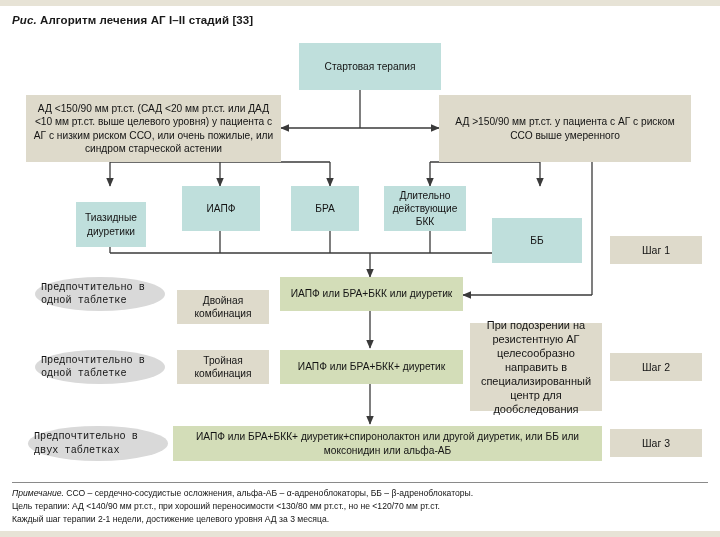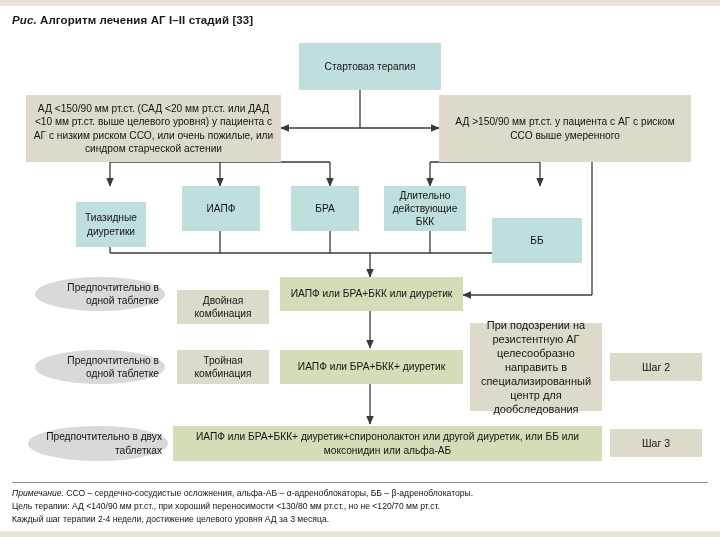--- a/index.html
+++ b/index.html
@@ -37,27 +37,28 @@
     line-height: 1.28;
     padding: 2px 5px;
   }
   .teal  { background: #bfdfdc; }
   .beige { background: #dedacb; }
   .green { background: #d3ddb8; }
 
   .ellipse {
     position: absolute;
     display: flex; align-items: center; justify-content: center;
-    text-align: right;
+    text-align: left;
     background: #d9d9d9;
     border-radius: 50%;
     font-size: 10.2px;
     color: #141414;
     line-height: 1.3;
     padding: 2px 6px;
+    font-family: Liberation Mono, monospace;
   }
 
   .step {
     position: absolute;
     display: flex; align-items: center; justify-content: center;
     background: #dedacb;
     font-size: 10.5px;
     color: #141414;
   }
 
@@ -157,20 +158,23 @@
   <div class="box teal" style="left:291px; top:186px; width:68px; height:45px;">
     <span>БРА</span>
   </div>
   <div class="box teal" style="left:384px; top:186px; width:82px; height:45px;">
     <span>Длительно действующие БКК</span>
   </div>
   <div class="box teal" style="left:492px; top:186px; width:90px; height:45px;margin-top:32px;">
     <span>ББ</span>
   </div>
 
+  <div class="step" style="left:610px; top:236px; width:92px; height:28px;">
+    <span>Шаг 1</span>
+  </div>
 
   <div class="ellipse" style="left:35px; top:277px; width:130px; height:34px;">
     <span>Предпочтительно в одной таблетке</span>
   </div>
   <div class="box beige" style="left:177px; top:277px; width:92px; height:34px;margin-top:13px;">
     <span>Двойная комбинация</span>
   </div>
   <div class="box green" style="left:280px; top:277px; width:183px; height:34px;">
     <span>ИАПФ или БРА+БКК или диуретик</span>
   </div>
@@ -204,18 +208,18 @@
     <span>Шаг 3</span>
   </div>
 
   <div class="footrule"></div>
 
   <div class="note">
     <div>
       <span class="ital">Примечание.</span><span> ССО – сердечно-сосудистые осложнения, альфа-АБ – α-адреноблокаторы, ББ – β-адреноблокаторы.</span>
     </div>
     <div>Цель терапии: АД &lt;140/90 мм рт.ст., при хороший переносимости &lt;130/80 мм рт.ст., но не &lt;120/70 мм рт.ст.</div>
-    <div>Каждый шаг терапии 2-4 недели, достижение целевого уровня АД за 3 месяца.</div>
+    <div>Каждый шаг терапии 2-1 недели, достижение целевого уровня АД за 3 месяца.</div>
   </div>
 
   <div class="bottombar"></div>
 
 </div>
 
 </body></html>

